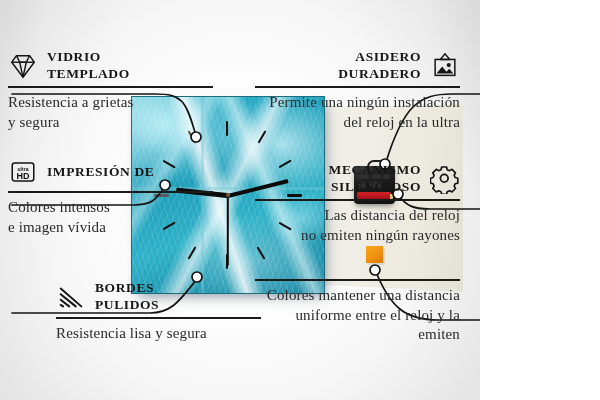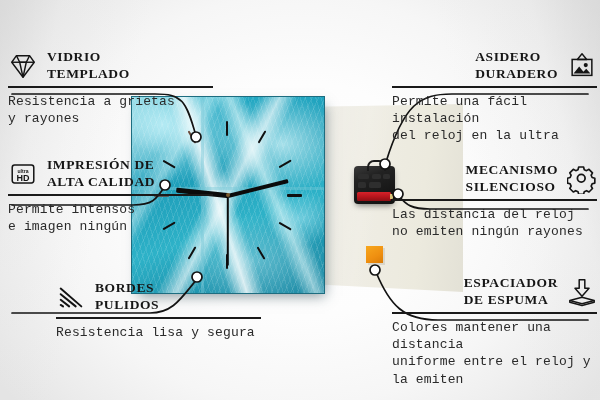--- a/index.html
+++ b/index.html
@@ -2,46 +2,46 @@
 <html><head>
 <meta charset="utf-8">
 <style>
   html,body{margin:0;padding:0;}
   body{
     width:600px;height:400px;overflow:hidden;
     font-family:"Liberation Serif", serif;
     background:#ffffff;
   }
   #stage{
-    position:relative;width:600px;height:400px;overflow:hidden;
+    position:relative;width:480px;height:400px;overflow:hidden;
     background:
       radial-gradient(ellipse 62% 78% at 50% 50%, #ffffff 0%, #fdfdfd 38%, #f6f6f6 66%, #ebebeb 88%, #e4e4e4 100%);
   }
   
   .sheen{position:absolute;inset:0;pointer-events:none;
     background:
       linear-gradient(104deg, rgba(210,210,210,.55) 0%, rgba(228,228,228,.25) 9%, rgba(255,255,255,0) 22%),
       linear-gradient(256deg, rgba(208,208,208,.50) 0%, rgba(230,230,230,.22) 10%, rgba(255,255,255,0) 24%);
   }
 
   
   .feat{position:absolute;width:205px;}
   .feat.left{left:8px;text-align:left;}
-  .feat.right{right:3px;}
+  .feat.right{right:20px;text-align:right;}
   .feat .head{display:flex;align-items:center;gap:9px;}
   .feat.right .head{flex-direction:row-reverse;}
   .feat .title{
     font-family:"Liberation Serif", serif;
     font-weight:700;font-size:13.5px;letter-spacing:.6px;
     line-height:1.23;color:#161616;text-transform:uppercase;
   }
   .feat .rule{height:1.6px;background:#1a1a1a;margin:4px 0 5px 0;width:100%;}
   .feat .desc{
-    font-family:Liberation Mono, monospace;
-    font-size:13px;line-height:1.33;color:#2a2a2a;letter-spacing:.15px;
+    font-family:Liberation Serif, serif;
+    font-size:15px;line-height:1.33;color:#2a2a2a;letter-spacing:.15px;
   }
   .ico{width:30px;height:30px;flex:0 0 30px;display:block;}
 
   
   #f-vidrio  {top:49px;}
   #f-impres  {top:157px;}
   #f-bordes  {top:280px;margin-left:48px;}
   
   #f-asidero {top:49px;}
   #f-mecan   {top:162px;}
@@ -209,40 +209,39 @@
         </g>
       </svg>
       <div class="title">
         <div>VIDRIO</div>
         <div>TEMPLADO</div>
       </div>
     </div>
     <div class="rule"></div>
     <div class="desc">
       <div>Resistencia a grietas</div>
-      <div>y rayones</div>
+      <div>y segura</div>
     </div>
   </div>
 
   <div class="feat left" id="f-impres">
     <div class="head">
       <svg class="ico" viewBox="0 0 32 32">
         <rect x="4.5" y="6.5" width="23" height="19" rx="2.5" fill="none" stroke="#141414" stroke-width="1.6"></rect>
         <text x="16" y="14.6" font-family="Liberation Sans, sans-serif" font-size="5.4" font-weight="bold" text-anchor="middle" fill="#141414">ultra</text>
         <text x="16" y="23" font-family="Liberation Sans, sans-serif" font-size="9.6" font-weight="bold" text-anchor="middle" fill="#141414">HD</text>
       </svg>
       <div class="title">
         <div>IMPRESIÓN DE</div>
-        <div>ALTA CALIDAD</div>
-      </div>
-    </div>
-    <div class="rule"></div>
-    <div class="desc">
-      <div>Permite intensos</div>
-      <div>e imagen ningún</div>
+      </div>
+    </div>
+    <div class="rule"></div>
+    <div class="desc">
+      <div>Colores intensos</div>
+      <div>e imagen vívida</div>
     </div>
   </div>
 
   <div class="feat left" id="f-bordes">
     <div class="head">
       <svg class="ico" viewBox="0 0 32 32">
         <g stroke="#141414" stroke-width="2.1" stroke-linecap="round">
           <line x1="5" y1="7" x2="27" y2="26"></line>
           <line x1="5" y1="13" x2="21" y2="26"></line>
           <line x1="5" y1="19" x2="14" y2="26"></line>
@@ -268,21 +267,21 @@
         <circle cx="20" cy="15" r="2.2" fill="#141414"></circle>
         <path d="M7 24 L13 16.5 L17.5 22 L20.5 19 L25 24 Z" fill="#141414"></path>
       </svg>
       <div class="title">
         <div>ASIDERO</div>
         <div>DURADERO</div>
       </div>
     </div>
     <div class="rule"></div>
     <div class="desc">
-      <div>Permite una fácil instalación</div>
+      <div>Permite una ningún instalación</div>
       <div>del reloj en la ultra</div>
     </div>
   </div>
 
   <div class="feat right" id="f-mecan">
     <div class="head">
       <svg class="ico" viewBox="0 0 32 32">
         <path d="M13.2 3.2h5.6l.8 3.1 2.6 1.1 2.8-1.5 4 4-1.5 2.8 1.1 2.6 3.1.8v5.6l-3.1.8-1.1 2.6 1.5 2.8-4 4-2.8-1.5-2.6 1.1-.8 3.1h-5.6l-.8-3.1-2.6-1.1-2.8 1.5-4-4 1.5-2.8-1.1-2.6-3.1-.8v-5.6l3.1-.8 1.1-2.6-1.5-2.8 4-4 2.8 1.5 2.6-1.1z" transform="translate(0.2,0.2) scale(0.93)" fill="none" stroke="#141414" stroke-width="1.9" stroke-linejoin="round"></path>
         <circle cx="15.2" cy="15.2" r="4.1" fill="none" stroke="#141414" stroke-width="1.9"></circle>
       </svg>
@@ -292,30 +291,19 @@
       </div>
     </div>
     <div class="rule"></div>
     <div class="desc">
       <div>Las distancia del reloj</div>
       <div>no emiten ningún rayones</div>
     </div>
   </div>
 
   <div class="feat right" id="f-espac">
-    <div class="head">
-      <svg class="ico" viewBox="0 0 32 32">
-        <path d="M13 3 h6 v9 h4.5 L16 20.5 L8.5 12 H13 Z" fill="none" stroke="#141414" stroke-width="1.6" stroke-linejoin="round"></path>
-        <path d="M16 21.5 L29 25 L16 28.5 L3 25 Z" fill="none" stroke="#141414" stroke-width="1.6" stroke-linejoin="round"></path>
-        <path d="M3 25 v2 L16 30.5 L29 27 v-2" fill="none" stroke="#141414" stroke-width="1.6" stroke-linejoin="round"></path>
-      </svg>
-      <div class="title">
-        <div>ESPACIADOR</div>
-        <div>DE ESPUMA</div>
-      </div>
-    </div>
     <div class="rule"></div>
     <div class="desc">
       <div>Colores mantener una distancia</div>
       <div>uniforme entre el reloj y la emiten</div>
     </div>
   </div>
 </div>
 
 </body></html>

